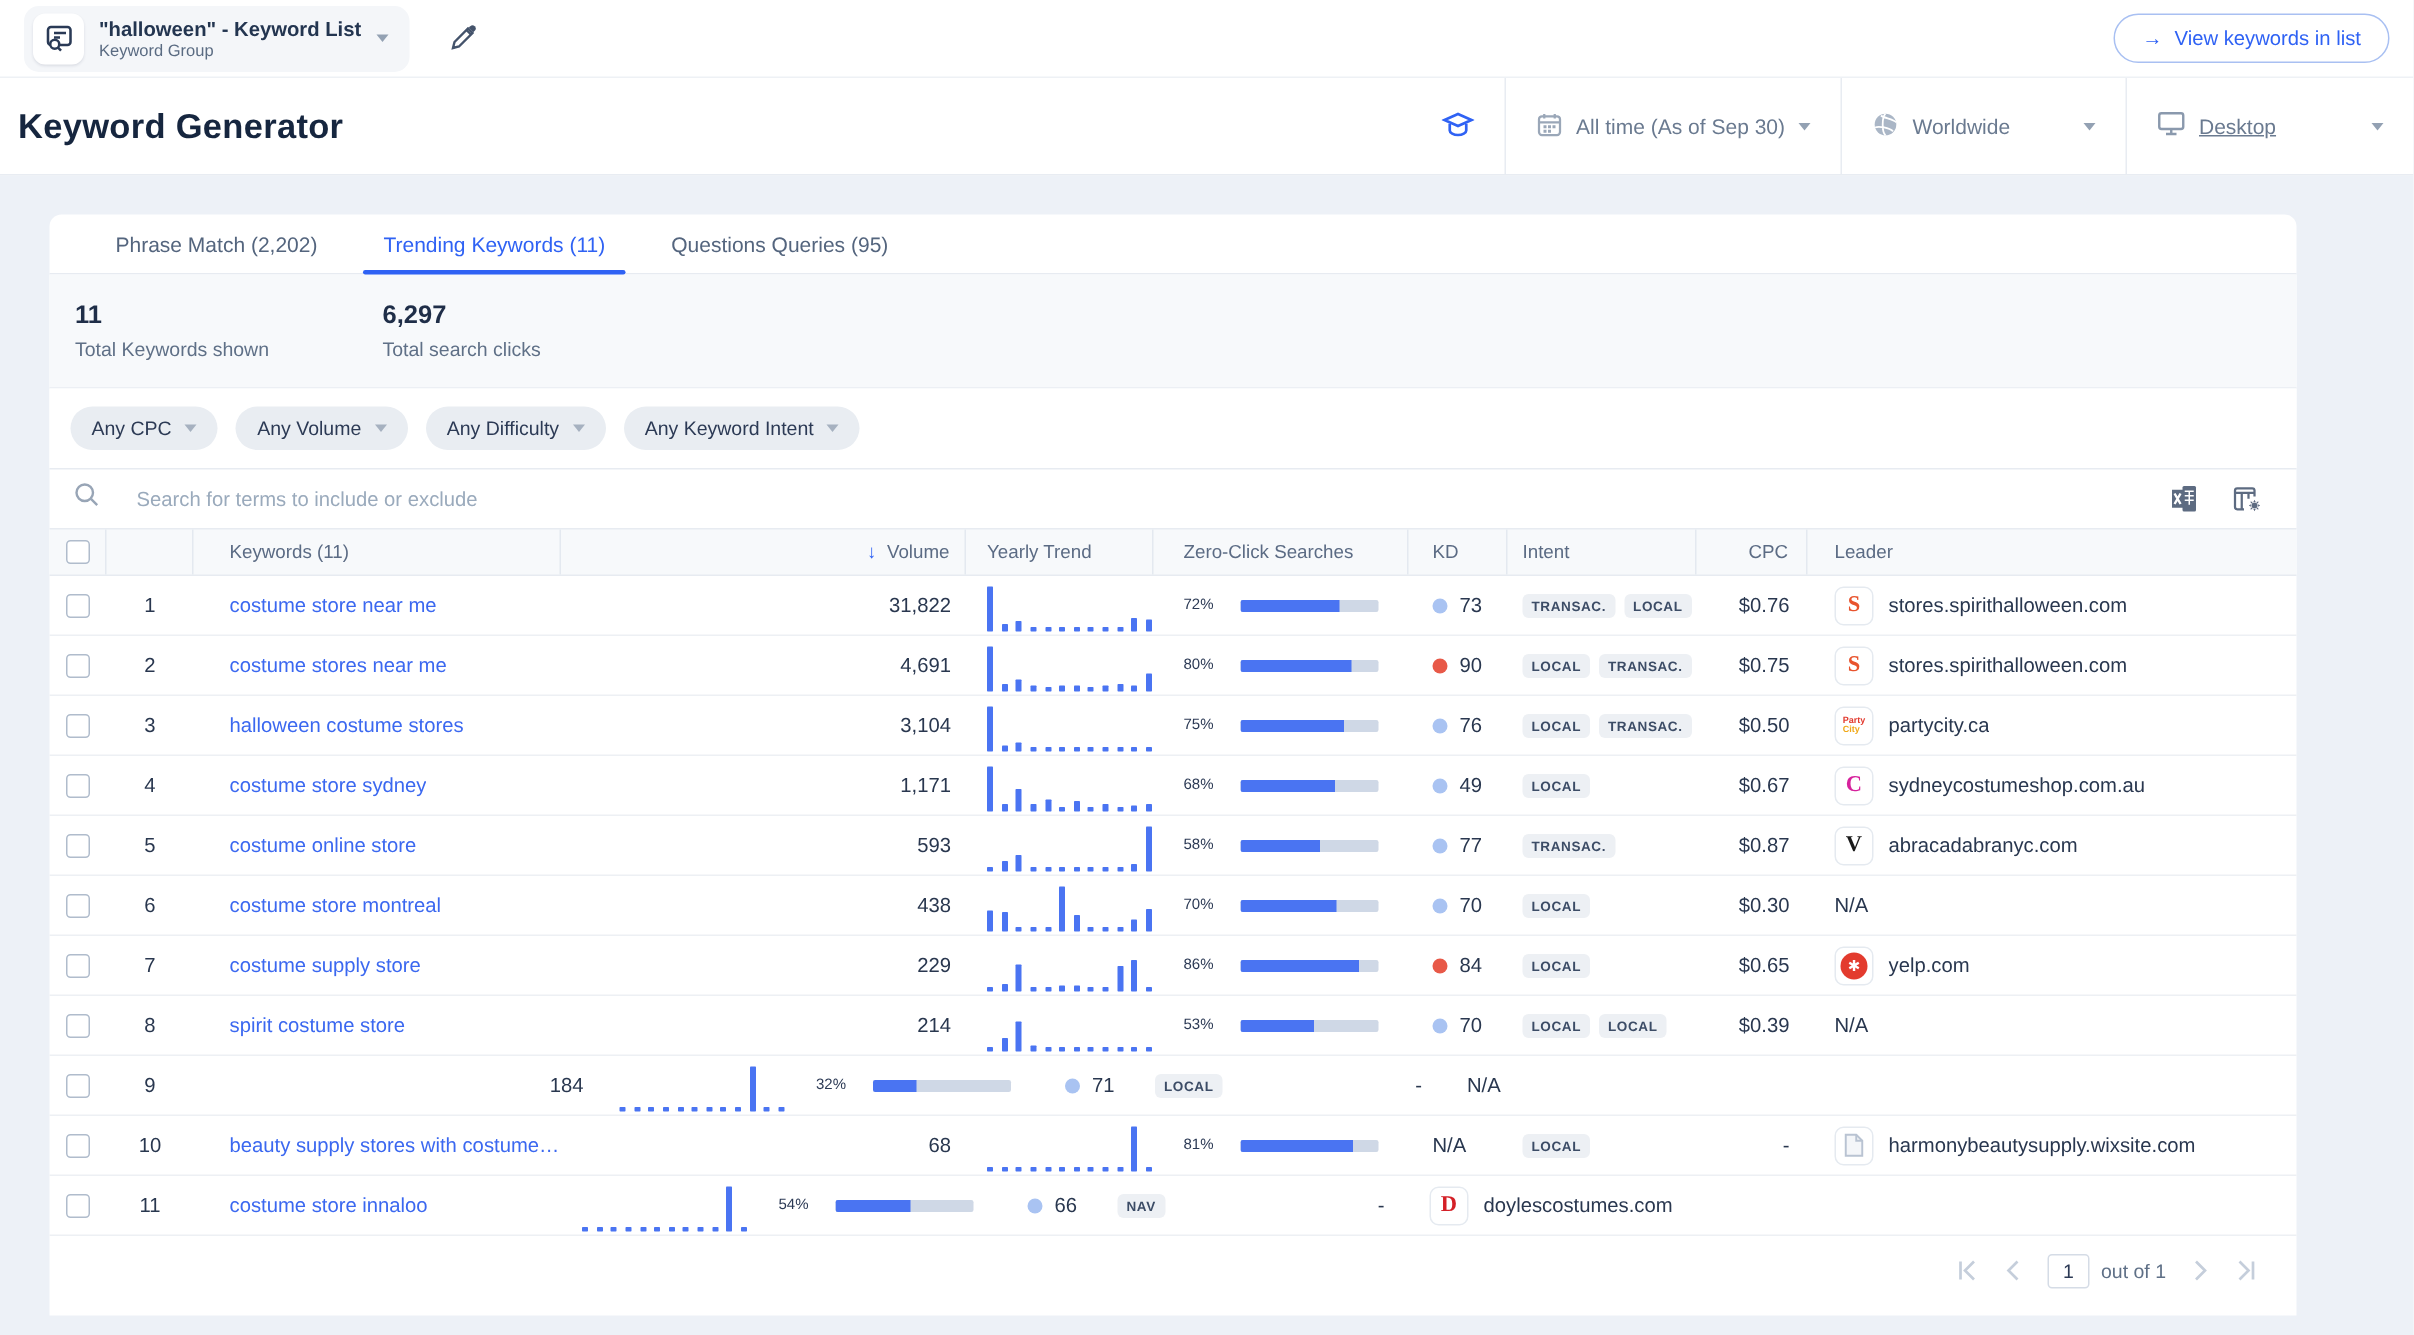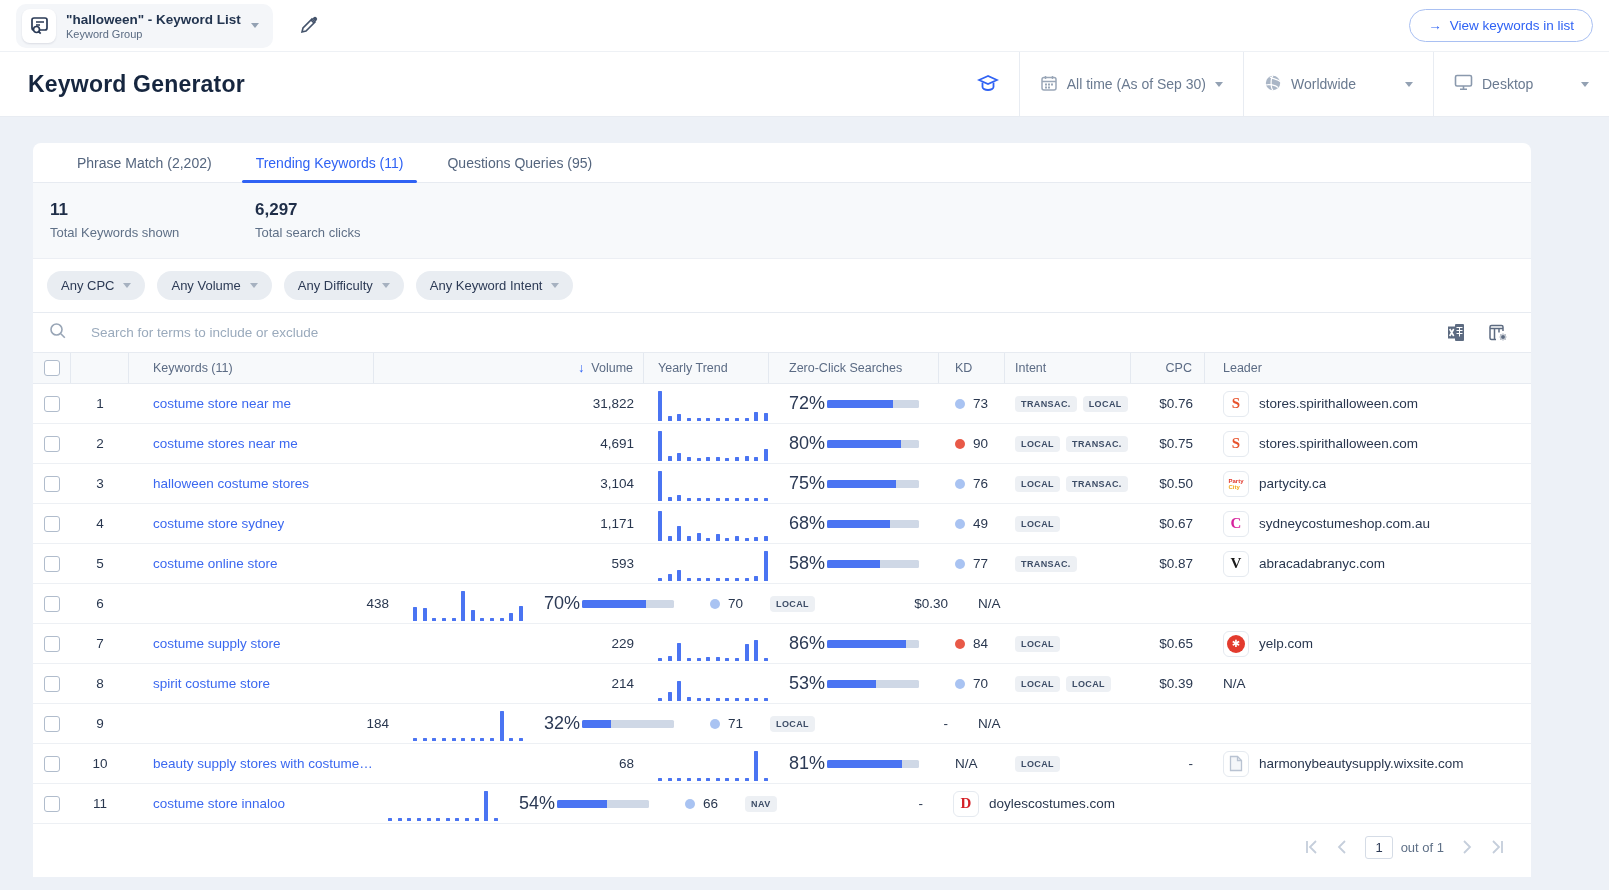--- a/index.html
+++ b/index.html
@@ -5,21 +5,21 @@
   * { margin:0; padding:0; box-sizing:border-box; }
   html,body { width:1609px; height:890px; overflow:hidden; font-family:"Liberation Sans", sans-serif; background:#edf1f7; }
   .topbar { height:52px; background:#fff; display:flex; align-items:center; padding:0 16px; border-bottom:1px solid #eef1f5;}
   .group-pill { background:#f4f6f9; border-radius:10px; display:flex; align-items:center; gap:10px; padding:5px 14px 5px 6px; cursor:pointer;}
   .group-icon-tile { width:34px; height:34px; background:#fff; border-radius:8px; box-shadow:0 1px 2px rgba(30,45,70,.12); display:flex; align-items:center; justify-content:center;}
   .group-texts .t { font-size:13.5px; font-weight:bold; color:#233550; }
   .group-texts .s { font-size:11px; color:#5a6b82; margin-top:1px;}
   .chev { width:0; height:0; border-left:4.5px solid transparent; border-right:4.5px solid transparent; border-top:5px solid #93a1b3; display:inline-block; }
   .pencil { margin-left:26px; cursor:pointer; display:flex; }
   .view-btn { margin-left:auto; border:1px solid #a9c0f2; color:#2f62f4; border-radius:20px; padding:8px 18px; font-size:13.5px; display:flex; gap:8px; align-items:center; background:#fff; cursor:pointer;}
-  .pagehead { height:65px; background:#fff; display:flex; align-items:center; padding-left:28px; border-bottom:1px solid #e8ecf2;}
+  .pagehead { height:65px; background:#fff; display:flex; align-items:center; padding-left:12px; border-bottom:1px solid #e8ecf2;}
   .page-title { font-size:23px; font-weight:bold; color:#16263f; letter-spacing:.2px;}
   .head-right { margin-left:auto; display:flex; height:100%; align-items:stretch;}
   .head-item { display:flex; align-items:center; gap:9px; padding:0 20px; border-left:1px solid #e8ecf2; font-size:14px; color:#6a7a90; cursor:pointer; }
   .head-item.first { border-left:none; }
   .card { position:absolute; left:33px; top:143px; width:1498px; height:734px; background:#fff; border-radius:8px 8px 0 0; }
   .tabs { height:40px; display:flex; align-items:stretch; padding-left:22px; border-bottom:1px solid #e7ebf1;}
   .tab { display:flex; align-items:center; padding:0 22px; font-size:14px; color:#54657e; cursor:pointer; position:relative;}
   .tab.active { color:#2f62f4; }
   .tab.active::after { content:""; position:absolute; left:8px; right:8px; bottom:-1px; height:3px; background:#2f62f4; border-radius:2px;}
   .stats { background:#f7f9fb; border-bottom:1px solid #eceff4; padding:17px 0 18px 17px; display:flex;}
@@ -46,21 +46,21 @@
   .c-kd{width:66px; padding-left:16px; display:flex; align-items:center;}
   .c-intent{width:126px; padding-left:10px; display:flex; align-items:center;}
   .c-cpc{width:74px; justify-content:flex-end; padding-right:12px; display:flex; align-items:center;}
   .c-leader{flex:1; padding-left:18px; display:flex; align-items:center;}
   .checkbox { width:16px; height:16px; border:1.5px solid #b0bccc; border-radius:3px; background:#fff; cursor:pointer; display:inline-block;}
   .row { display:flex; align-items:stretch; height:40px; border-bottom:1px solid #edf0f4; font-size:13.5px; color:#29374f;}
   .row .c-trend { align-items:flex-end; }
   .kw-link { color:#3b68f0; text-decoration:none; font-size:13.5px; cursor:pointer; white-space:nowrap; overflow:hidden; text-overflow:ellipsis;}
   .trend { width:110px; height:32px; display:flex; align-items:flex-end; justify-content:space-between; margin-bottom:2px;}
   .trend i { width:4px; background:#4a74f2; display:inline-block; border-radius:0.5px;}
-  .zc-label { width:38px; font-size:18px; color:#2c3a55;}
+  .zc-label { width:38px; font-size:10px; color:#2c3a55;}
   .zc-track { width:92px; height:8px; background:#cfd8e6; border-radius:1.5px; overflow:hidden; display:inline-block;}
   .zc-fill { display:block; height:100%; background:#4a74f2;}
   .kd-dot { width:10px; height:10px; border-radius:50%; display:inline-block; margin-right:8px;}
   .badge { font-size:9px; font-weight:bold; letter-spacing:.4px; color:#3c4c66; background:#edf0f4; border-radius:4px; padding:3px 6px; white-space:nowrap;}
   .c-intent { gap:6px; }
   .fav { width:26px; height:26px; border:1px solid #e5eaf0; border-radius:6px; display:flex; align-items:center; justify-content:center; margin-right:10px; background:#fff; flex:none;}
   .fav-letter { font-weight:bold; font-size:15px; font-family:"Liberation Serif",serif;}
   .fav-circle { width:18px; height:18px; border-radius:50%; color:#fff; font-size:10px; display:flex; align-items:center; justify-content:center;}
   .fav-stack { display:flex; flex-direction:column; line-height:6px; }
   .fav-stack span { font-size:6px; font-weight:bold;}
@@ -143,21 +143,21 @@
         <span>
           <svg width="18" height="18" viewBox="0 0 18 18">
               <circle cx="9" cy="9" r="7.2" fill="#aab6c6"></circle>
               <path d="M9 1.8c-2.5 2-2.5 12.4 0 14.4M6 3c1.5 1.5 8 2.5 10.2 4.5M2 11c2.5-1 9.5 0 12 2.5" stroke="#fff" stroke-width="1.2" fill="none"></path>
             </svg>
         </span>
         <span>Worldwide</span>
       </span>
       <span class="chev"></span>
     </div>
-    <div class="head-item" style="width:176px; justify-content:space-between;">
+    <div class="head-item" style="width:192px; justify-content:space-between;text-decoration:underline;">
       <span style="display:flex;align-items:center;gap:9px;">
         <span>
           <svg width="19" height="17" viewBox="0 0 19 17">
               <g fill="none" stroke="#8a99ad" stroke-width="1.6">
                 <rect x="1.5" y="1.5" width="16" height="10.5" rx="1.5"></rect>
                 <path d="M9.5 12v3M6 15.3h7"></path>
               </g>
             </svg>
         </span>
         <span>Desktop</span>
@@ -483,20 +483,23 @@
           </span>
           <span class="leader-domain">abracadabranyc.com</span>
         </div>
   </div>
 
   <div class="row">
     <div class="c-check">
           <span class="checkbox"></span>
         </div>
     <div class="c-num">6</div>
+    <div class="c-kw">
+          <a class="kw-link">costume store montreal</a>
+        </div>
     <div class="c-vol">438</div>
     <div class="c-trend">
           <div class="trend">
             <i style="height: 14px; background: rgb(74, 116, 242);"></i>
             <i style="height: 13px; background: rgb(74, 116, 242);"></i>
             <i style="height: 3px; background: rgb(74, 116, 242);"></i>
             <i style="height: 3px; background: rgb(74, 116, 242);"></i>
             <i style="height: 3px; background: rgb(74, 116, 242);"></i>
             <i style="height: 30px; background: rgb(74, 116, 242);"></i>
             <i style="height: 11px; background: rgb(74, 116, 242);"></i>

